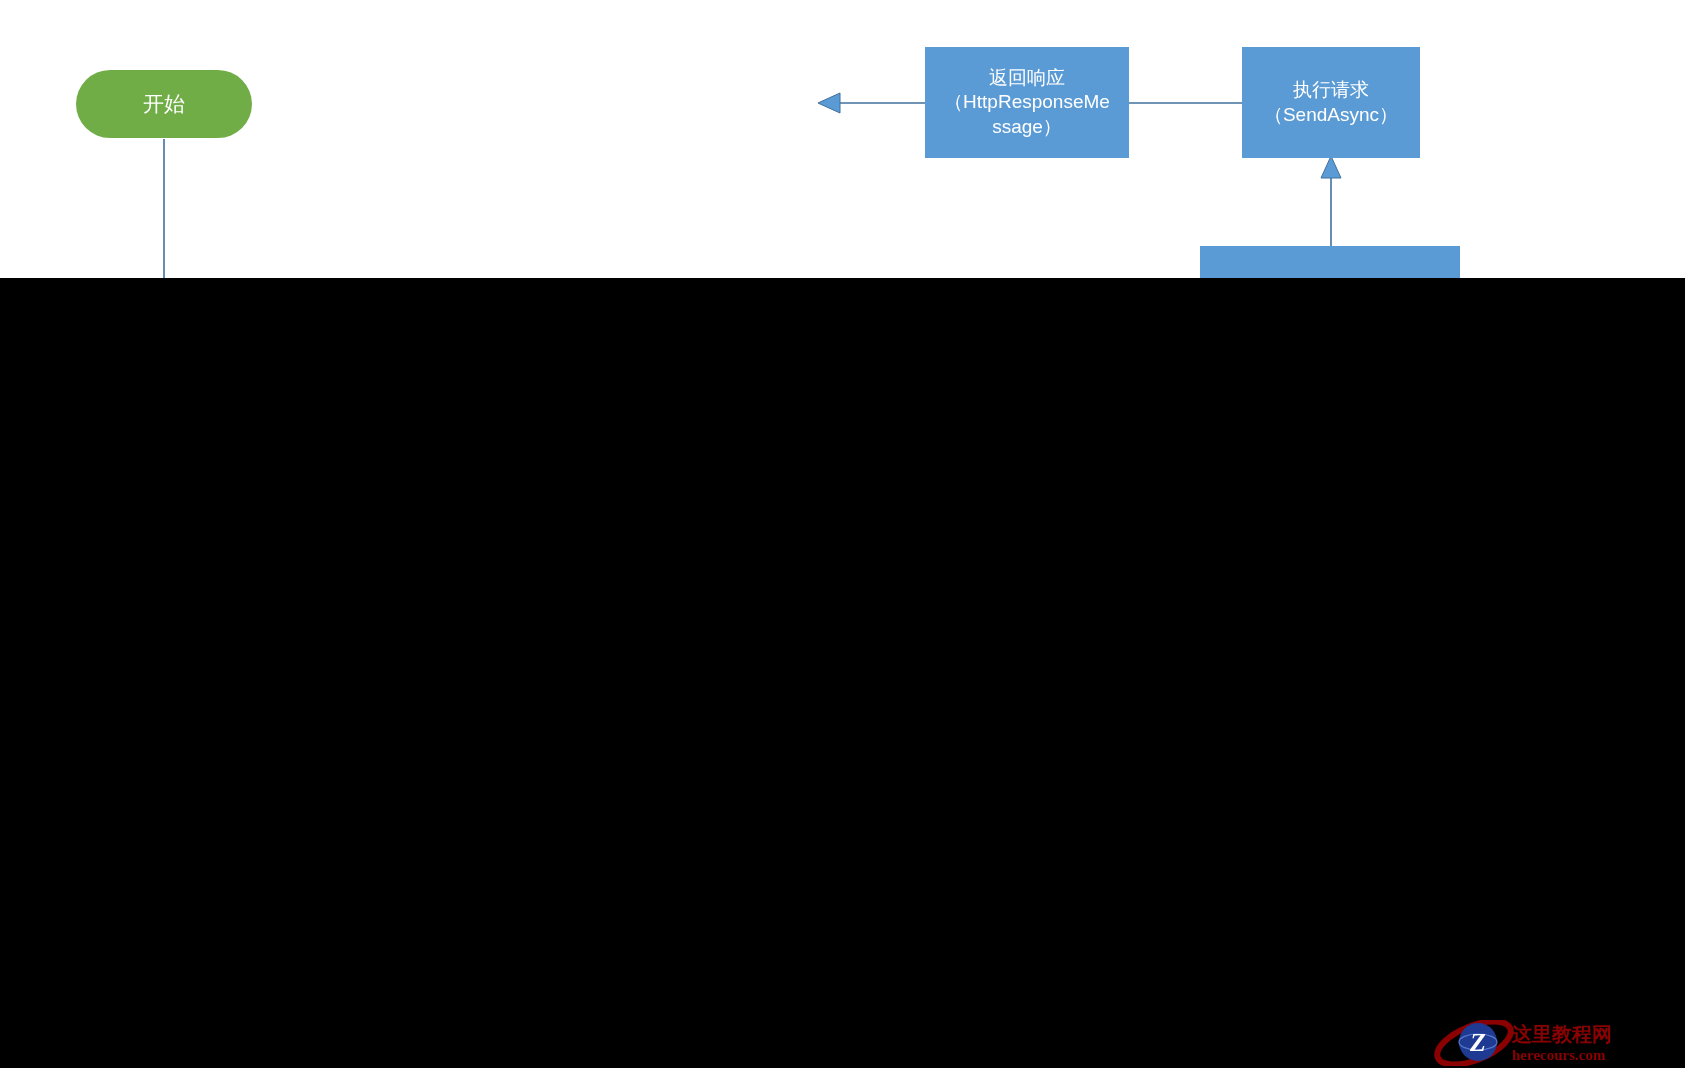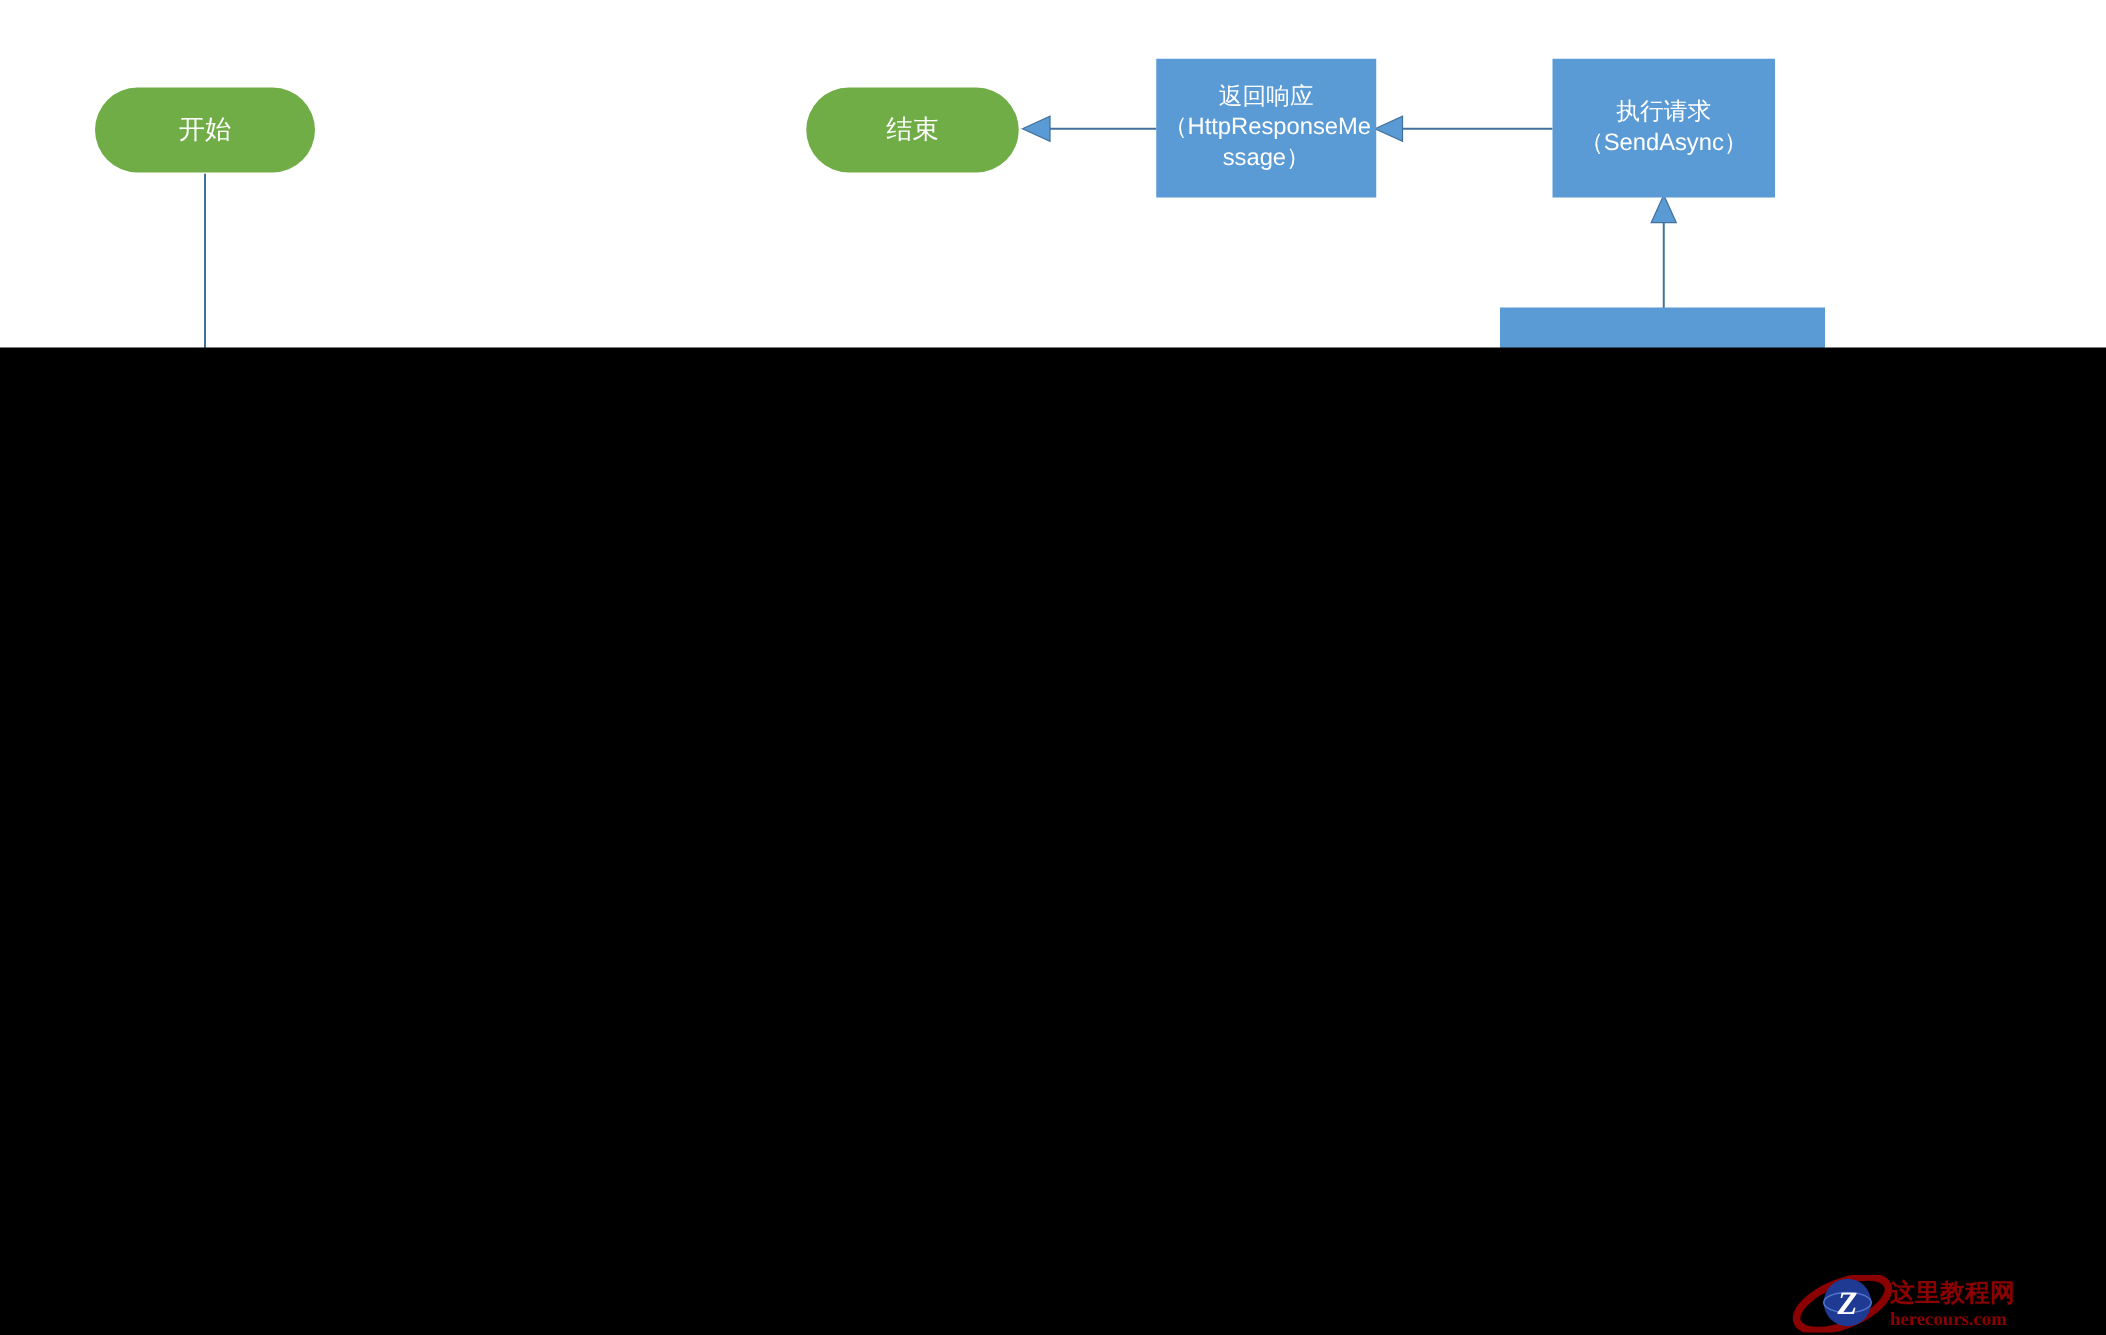--- a/index.html
+++ b/index.html
@@ -60,21 +60,21 @@
     font-size: 21px;
   }
   .node-process {
     background: #5b9bd5;
     font-size: 19px;
   }
 
   
   #node-start  { left: 76px;   top: 70px;  width: 176px; height: 68px; }
   #node-end    { left: 645px;  top: 70px;  width: 170px; height: 68px; }
-  #node-return { left: 925px;  top: 47px;  width: 176px; height: 111px; }
+  #node-return { left: 925px;  top: 47px;  width: 204px; height: 111px; }
   #node-send   { left: 1242px; top: 47px;  width: 178px; height: 111px; }
   #node-config { left: 1200px; top: 246px; width: 260px; height: 96px; }
 
   
   #connectors {
     position: absolute;
     left: 0; top: 0;
     width: 1685px;
     height: 1068px;
     z-index: 10;
@@ -107,23 +107,20 @@
     <polygon points="1100,103 1122,93 1122,113" fill="#5b9bd5" stroke="#41719c" stroke-width="1"></polygon>
 
     <line x1="1331" y1="248" x2="1331" y2="176" stroke="#41719c" stroke-width="1.6"></line>
     <polygon points="1331,156 1321,178 1341,178" fill="#5b9bd5" stroke="#41719c" stroke-width="1"></polygon>
   </svg>
 
   <div id="node-start" class="node node-terminal">
     <span class="node-label">开始</span>
   </div>
 
-  <div id="node-end" class="node node-terminal">
-    <span class="node-label">结束</span>
-  </div>
 
   <div id="node-return" class="node node-process">
     <span class="node-label">返回响应
 （HttpResponseMe
 ssage）</span>
   </div>
 
   <div id="node-send" class="node node-process">
     <span class="node-label">执行请求
 （SendAsync）</span>

